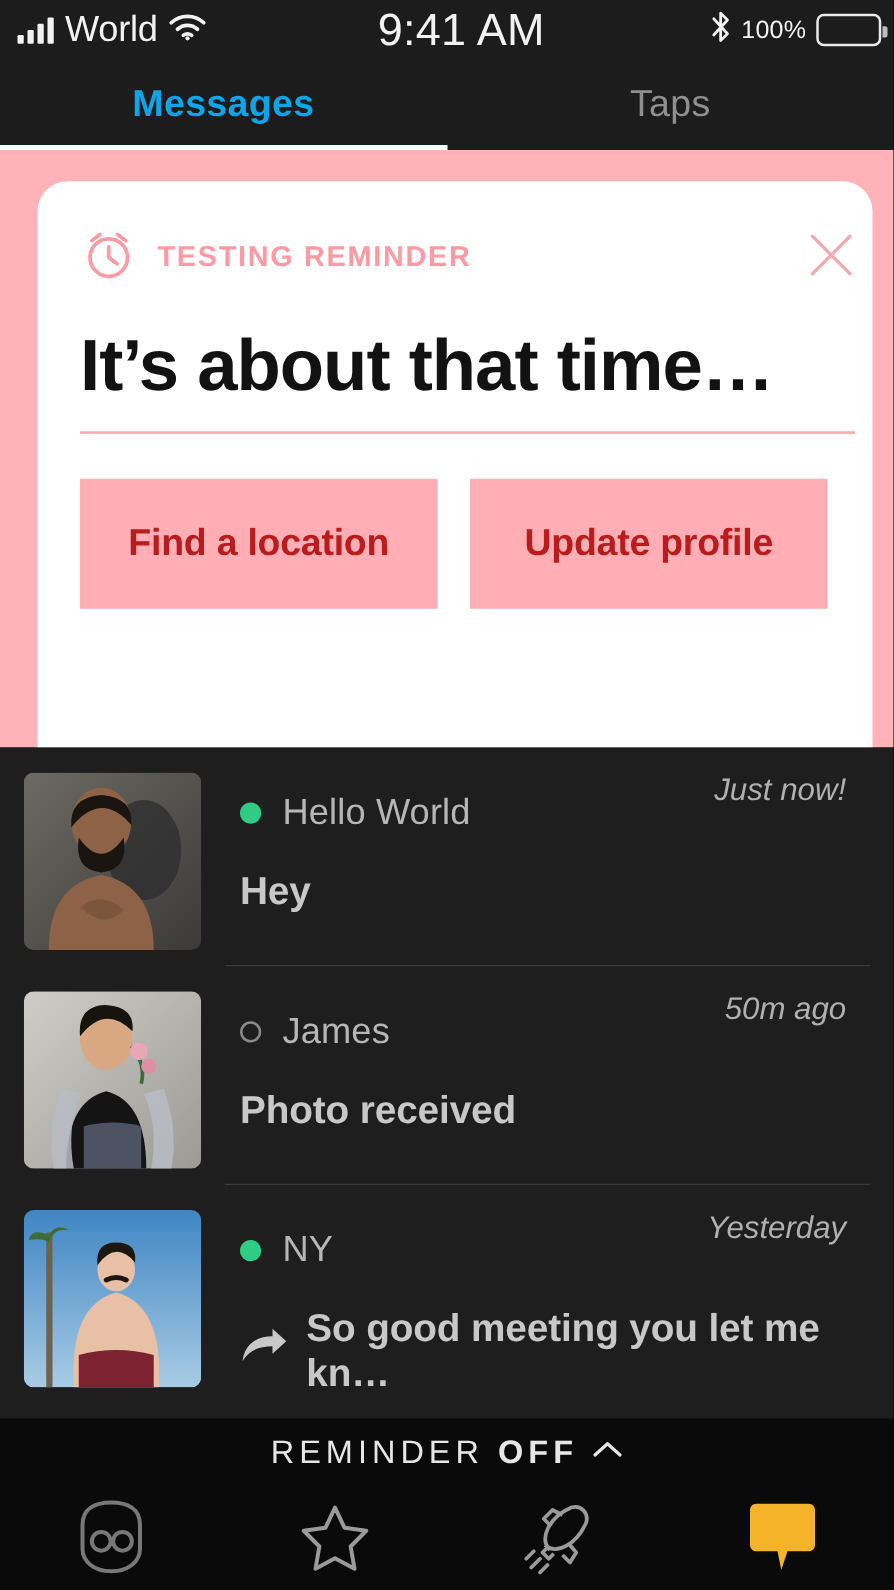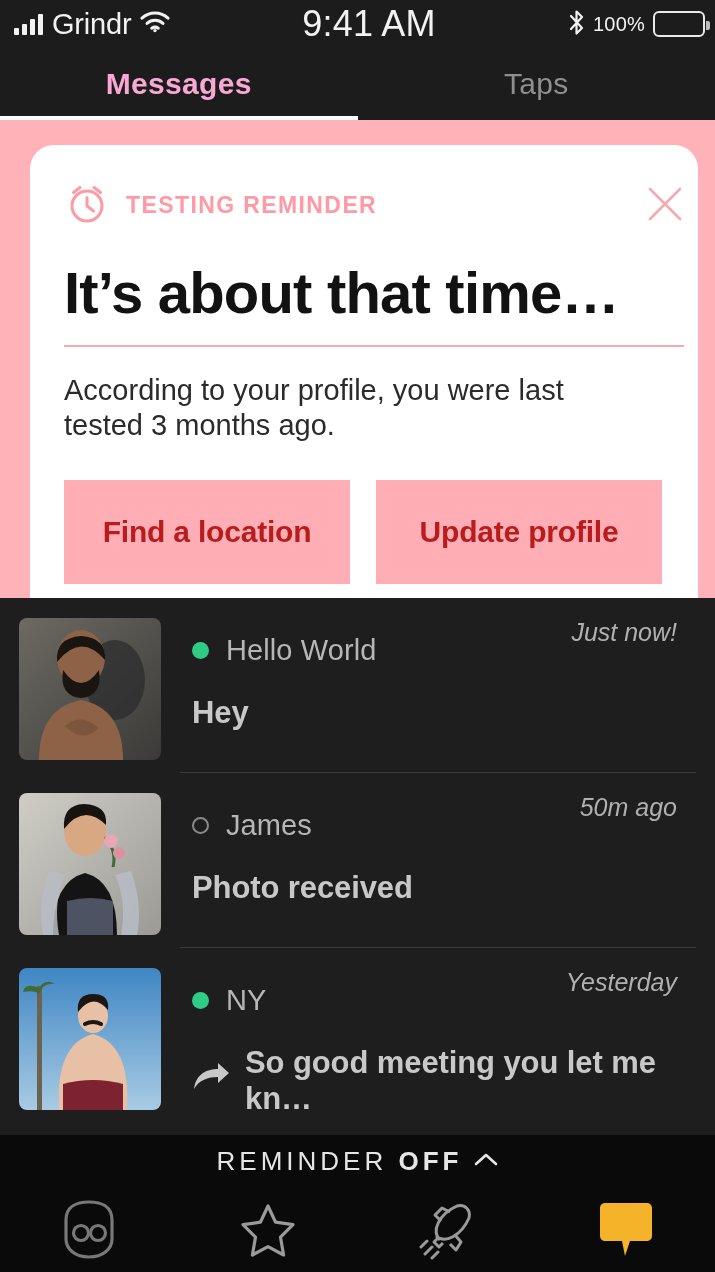--- a/index.html
+++ b/index.html
@@ -63,21 +63,21 @@
     width: 715px; height: 72px;
     background: #1c1c1c;
     display: flex;
   }
   .tab {
     flex: 1 1 50%;
     display: flex; align-items: center; justify-content: center;
     position: relative;
     font-size: 30px;
   }
-  .tab.active { color: #f9a8d4; font-weight: bold; letter-spacing: 0.3px; }
+  .tab.active { color: #0ea5e9; font-weight: bold; letter-spacing: 0.3px; }
   .tab.inactive { color: #8f8f8f; letter-spacing: 0.3px; }
   .tab.active::after {
     content: ""; position: absolute; left: 0; bottom: 0;
     width: 100%; height: 4px; background: #ffffff;
   }
 
   
   .promo-wrap {
     position: absolute; top: 120px; left: 0;
     width: 715px; height: 478px;
@@ -229,21 +229,21 @@
 <div id="app">
 
   <div class="statusbar">
     <div class="sb-left">
       <span class="bars">
         <i></i>
           <i></i>
           <i></i>
           <i></i>
       </span>
-      <span class="sb-carrier">Grindr</span>
+      <span class="sb-carrier">World</span>
       <span>
         <svg class="wifi" viewBox="0 0 30 22">
           <path d="M2 7.2 A19 19 0 0 1 28 7.2" fill="none" stroke="#f2f2f2" stroke-width="3" stroke-linecap="round"></path>
           <path d="M7 12.4 A12 12 0 0 1 23 12.4" fill="none" stroke="#f2f2f2" stroke-width="3" stroke-linecap="round"></path>
           <path d="M11.7 17.2 A6 6 0 0 1 18.3 17.2" fill="none" stroke="#f2f2f2" stroke-width="3" stroke-linecap="round"></path>
           <circle cx="15" cy="19.6" r="1.7" fill="#f2f2f2"></circle>
         </svg>
       </span>
     </div>
 
@@ -286,21 +286,20 @@
         <span class="promo-kicker">TESTING REMINDER</span>
         <span class="promo-close">
           <svg viewBox="0 0 46 46" width="46" height="46">
             <path d="M8 8 L38 38 M38 8 L8 38" fill="none" stroke="#f2a9b0" stroke-width="2.6" stroke-linecap="round"></path>
           </svg>
         </span>
       </div>
 
       <div class="promo-title">It’s about that time…</div>
       <div class="promo-rule"></div>
-      <div class="promo-body">According to your profile, you were last tested 3 months ago.</div>
 
       <div class="promo-actions">
         <button class="promo-btn b1">Find a location</button>
         <button class="promo-btn b2">Update profile</button>
       </div>
 
     </div>
   </div>
 
   <div class="convos">

